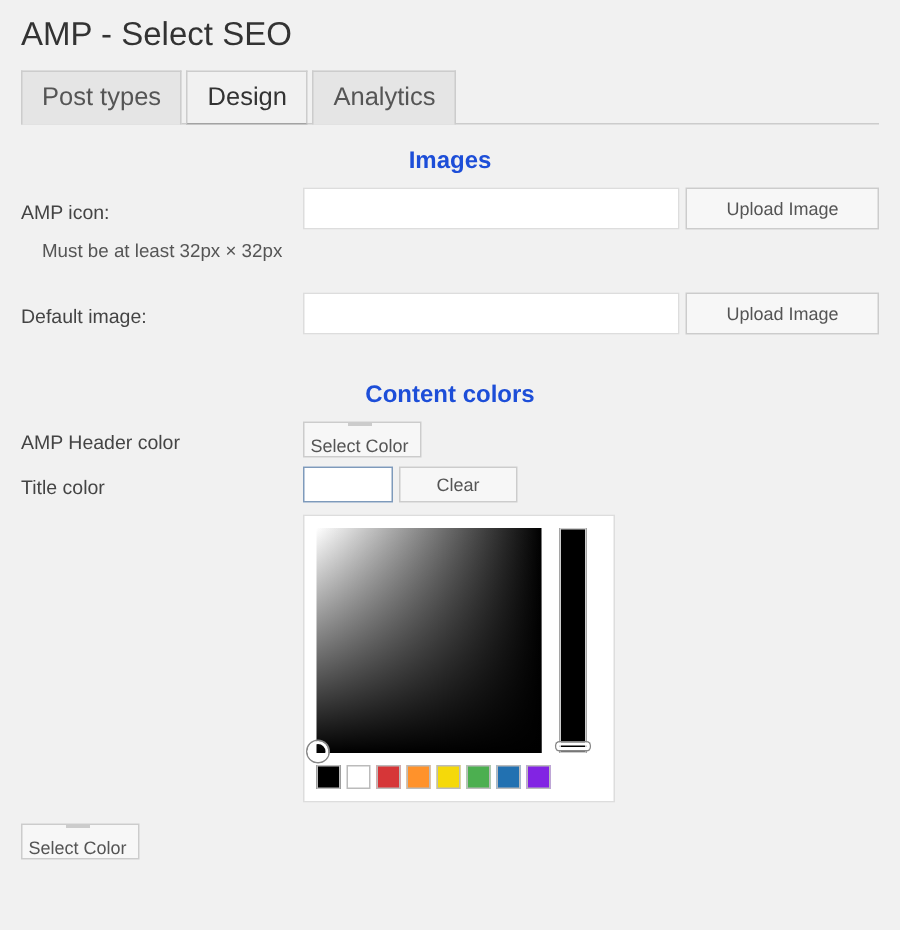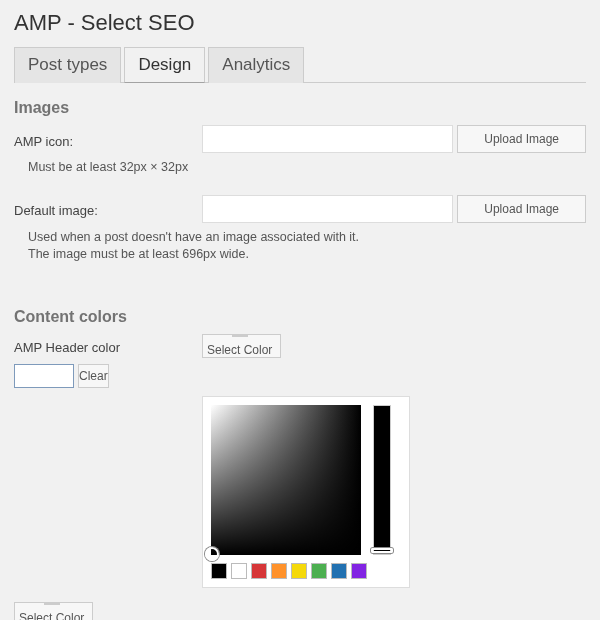--- a/index.html
+++ b/index.html
@@ -36,22 +36,23 @@
     font-size: 17px;
   }
   .tab.active {
     background: #f1f1f1;
     border-bottom: 1px solid #a3a3a3;
     color: #333;
   }
   h2.section {
     font-size: 16px;
     font-weight: 700;
-    color: #737373;
+    color: #1d4ed8;
     margin: 12px 0 8px 0;
+    text-align: center;
   }
   .row {
     display: flex;
     align-items: center;
     margin-bottom: 6px;
   }
   .label-col {
     width: 188px;
     flex-shrink: 0;
     color: #444;
@@ -75,21 +76,21 @@
   .btn {
     height: 28px;
     border: 1px solid #ccc;
     background: #f7f7f7;
     color: #555;
     font-size: 12px;
     padding: 0 26px;
     cursor: pointer;
     white-space: nowrap;
   }
-  .btn.small { height: 24px; font-size: 12px; padding: 0 0; }
+  .btn.small { height: 24px; font-size: 12px; padding: 0 24px; }
   .btn.swatch-btn {
     height: 24px;
     padding: 0 8px 0 4px;
     display: inline-flex;
     align-items: center;
     gap: 6px;
     flex-direction: column;
   }
   .swatch-box {
     width: 16px; height: 16px;
@@ -194,40 +195,37 @@
   </div>
   <div class="helper">Must be at least 32px × 32px</div>
 
   <div class="row">
     <div class="label-col">Default image:</div>
     <div class="ctrl-col">
       <input class="text-input" type="text" value="" style="">
       <button class="btn">Upload Image</button>
     </div>
   </div>
-  <div class="helper">
-    <span>Used when a post doesn't have an image associated with it.</span><br>
-    <span>The image must be at least 696px wide.</span>
-  </div>
 
   <div class="hspacer"></div>
 
   <h2 class="section">Content colors</h2>
 
   <div class="row">
     <div class="label-col">AMP Header color</div>
     <div class="ctrl-col">
       <button class="btn small swatch-btn">
         <span class="swatch-box"></span>
         <span>Select Color</span>
       </button>
     </div>
   </div>
 
   <div class="row">
+    <div class="label-col">Title color</div>
     <div class="ctrl-col">
       <input class="color-input" type="text" value="" style="">
       <button class="btn small">Clear</button>
     </div>
   </div>
 
   <div class="picker-block">
     <div class="picker">
       <div class="picker-inner">
         <div class="sv-area">

